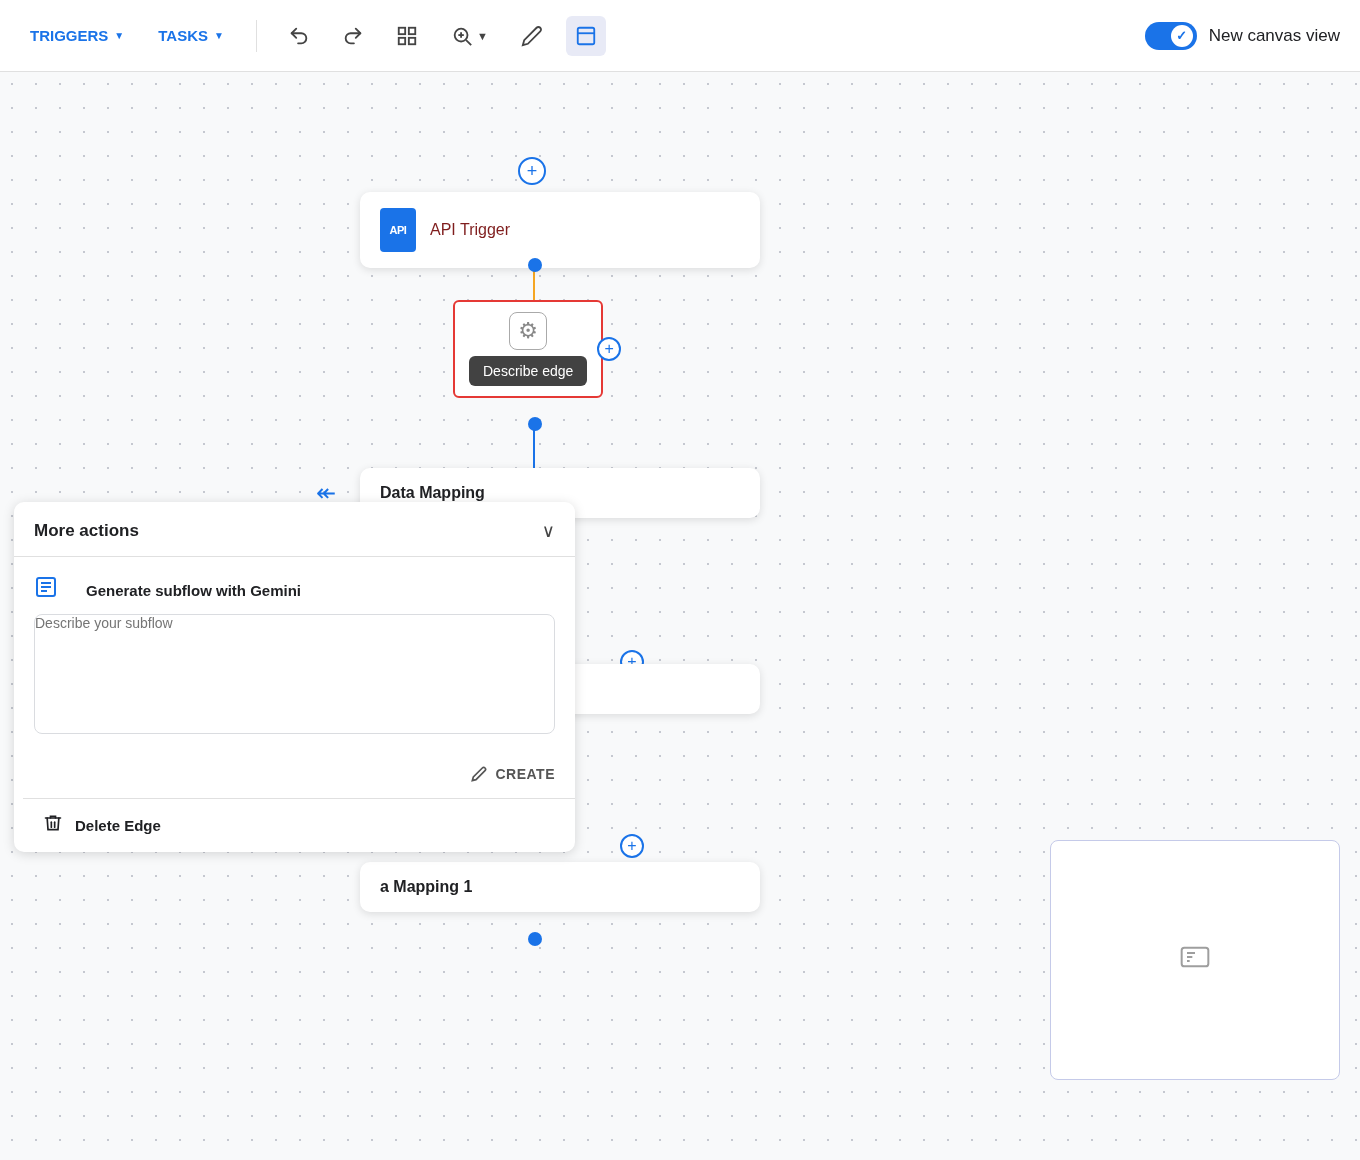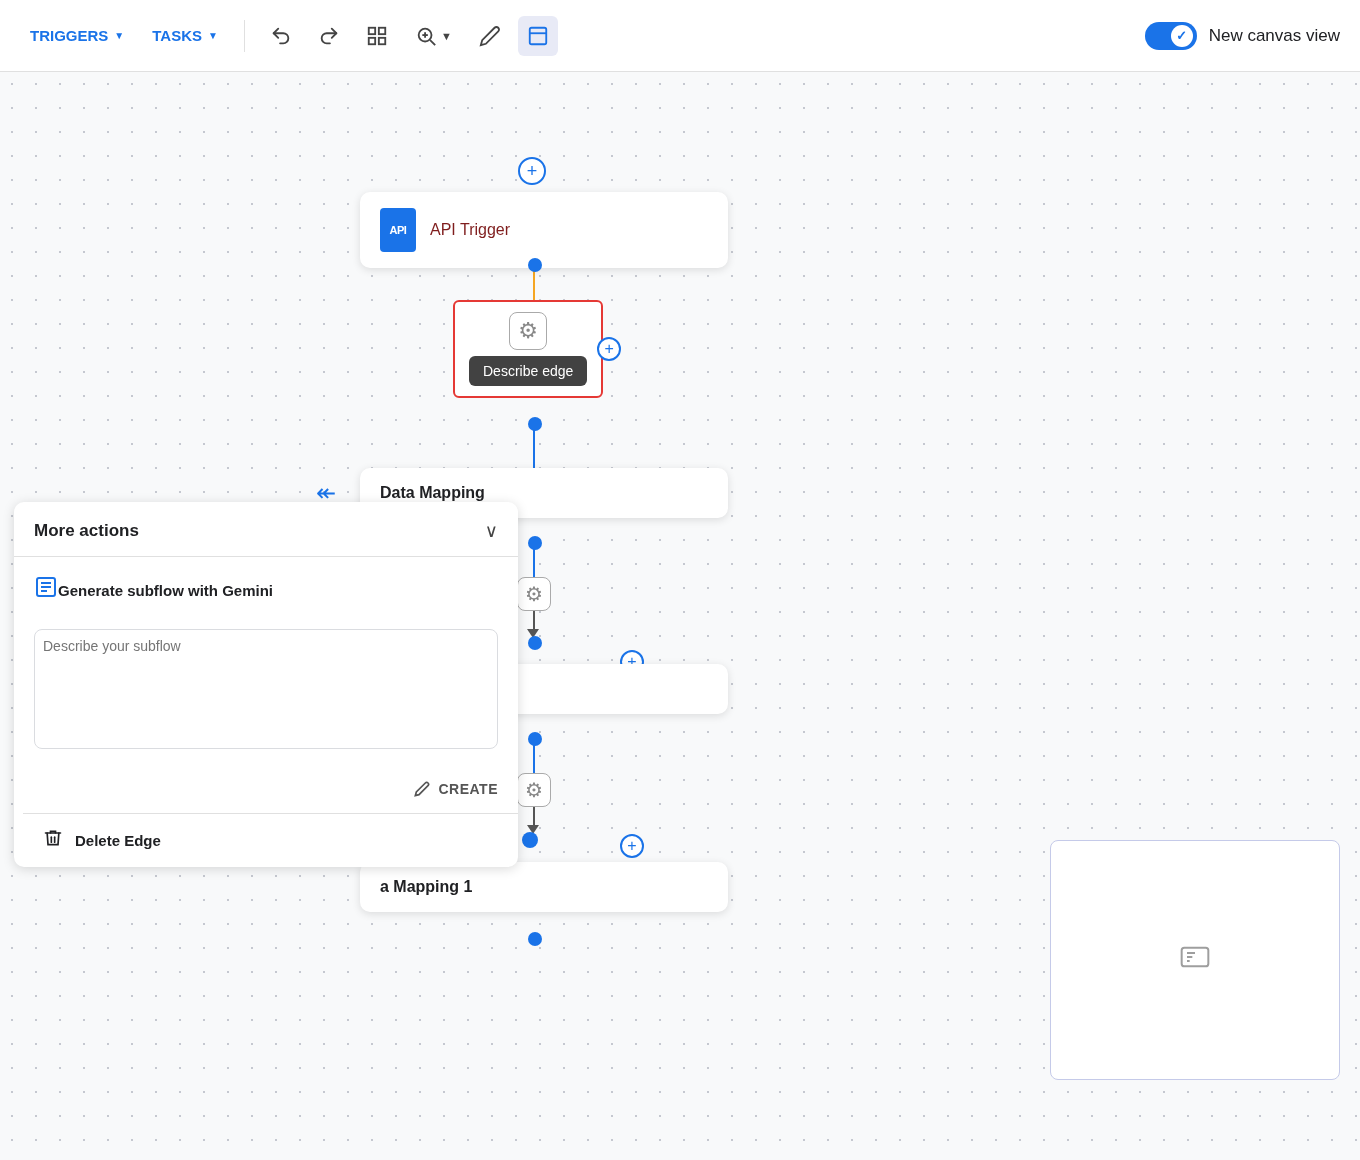--- a/index.html
+++ b/index.html
@@ -12,21 +12,21 @@
       position: relative;
     }
 
     
     .toolbar {
       display: flex;
       align-items: center;
       height: 72px;
       border-bottom: 1px solid #e0e0e0;
       padding: 0 20px;
-      gap: 8px;
+      gap: 14px;
       background: #fff;
       position: relative;
       z-index: 100;
     }
     .toolbar-btn-text {
       display: flex;
       align-items: center;
       gap: 6px;
       font-weight: 600;
       font-size: 15px;
@@ -136,21 +136,21 @@
       color: #1a73e8;
       font-size: 18px;
       font-weight: 300;
       margin-bottom: 4px;
     }
 
     .node-card {
       background: #fff;
       border-radius: 10px;
       box-shadow: 0 2px 8px rgba(0,0,0,0.12);
-      width: 368px;
+      width: 400px;
       display: flex;
       align-items: center;
       padding: 16px 20px;
       gap: 14px;
       position: relative;
     }
     .node-card .node-icon-api {
       width: 36px;
       height: 44px;
       background: #1a73e8;
@@ -229,21 +229,21 @@
       font-size: 16px;
       font-weight: 700;
       color: #202124;
     }
 
     
     .more-actions-panel {
       position: absolute;
       left: 14px;
       top: 430px;
-      width: 504px;
+      width: 561px;
       background: #fff;
       border-radius: 10px;
       box-shadow: 0 2px 12px rgba(0,0,0,0.15);
       z-index: 50;
       overflow: hidden;
     }
     .panel-header {
       display: flex;
       align-items: center;
       justify-content: space-between;
@@ -262,22 +262,22 @@
     .panel-divider {
       height: 1px;
       background: #e0e0e0;
     }
     .panel-section {
       padding: 18px 20px;
     }
     .gemini-row {
       display: flex;
       align-items: center;
-      gap: 0;
-      margin-bottom: 24px;
+      gap: 28px;
+      margin-bottom: 9px;
     }
     .gemini-icon {
       font-size: 22px;
       color: #1a73e8;
     }
     .gemini-title {
       font-size: 15px;
       font-weight: 600;
       color: #202124;
     }
@@ -285,21 +285,21 @@
       font-size: 14px;
       color: #444;
       line-height: 1.5;
       margin-bottom: 14px;
     }
     .subflow-textarea {
       width: 100%;
       height: 120px;
       border: 1px solid #dadce0;
       border-radius: 8px;
-      padding: 8px;
+      padding: 0;
       font-size: 14px;
       color: #999;
       resize: none;
       outline: none;
       font-family: inherit;
     }
     .create-btn-row {
       display: flex;
       justify-content: flex-end;
       padding: 10px 20px 16px;

